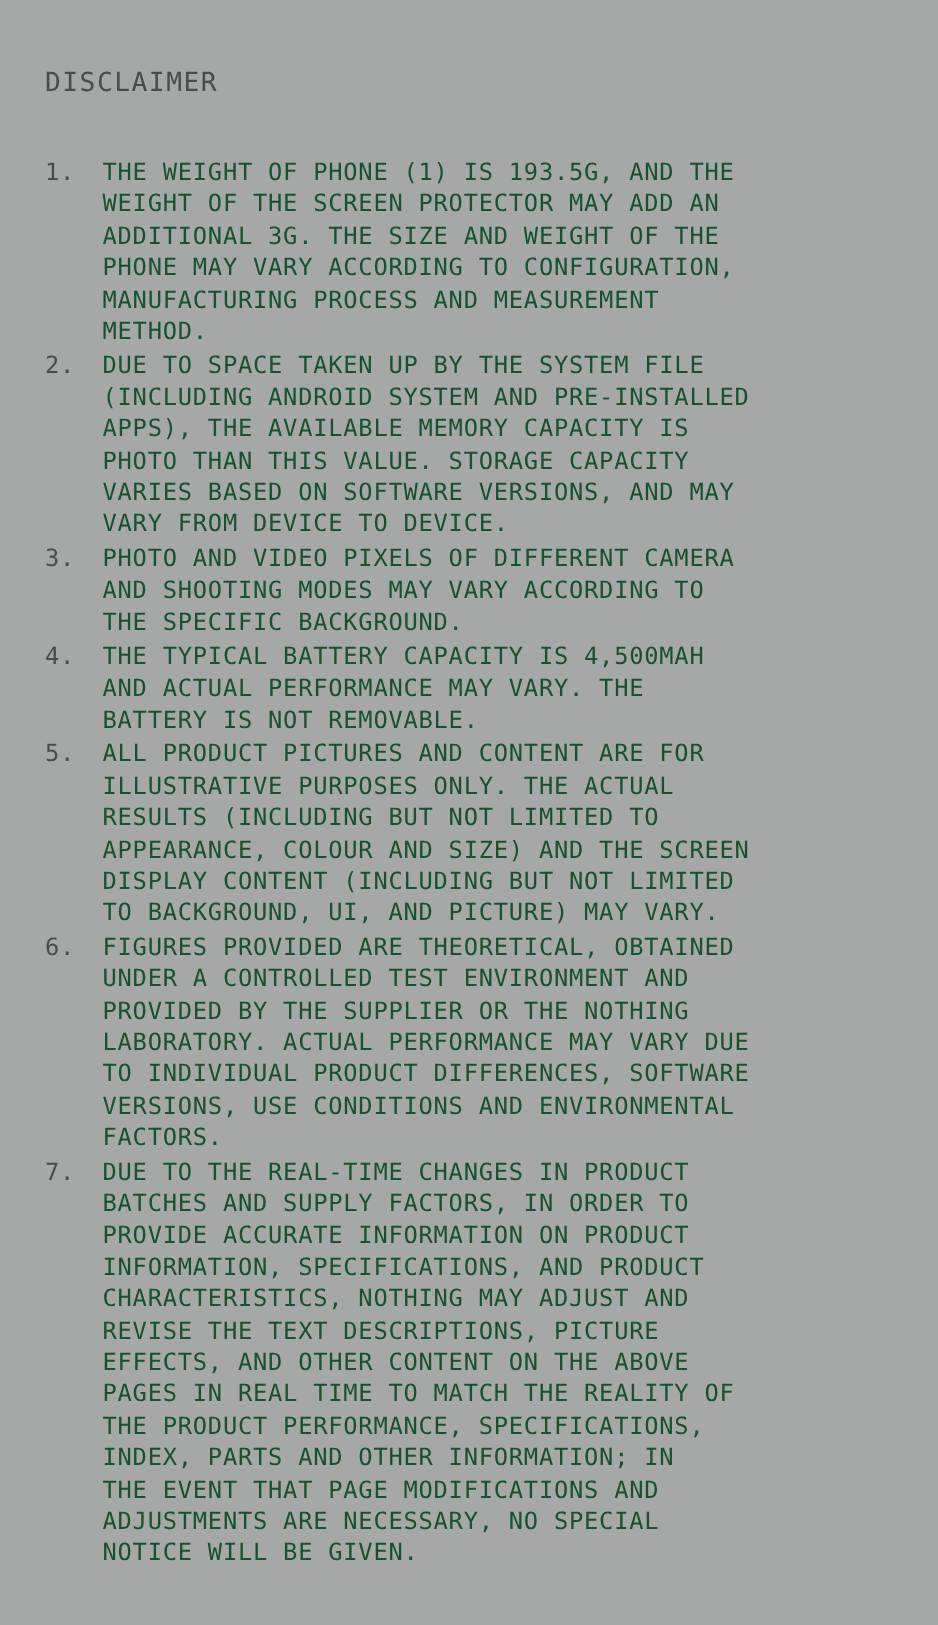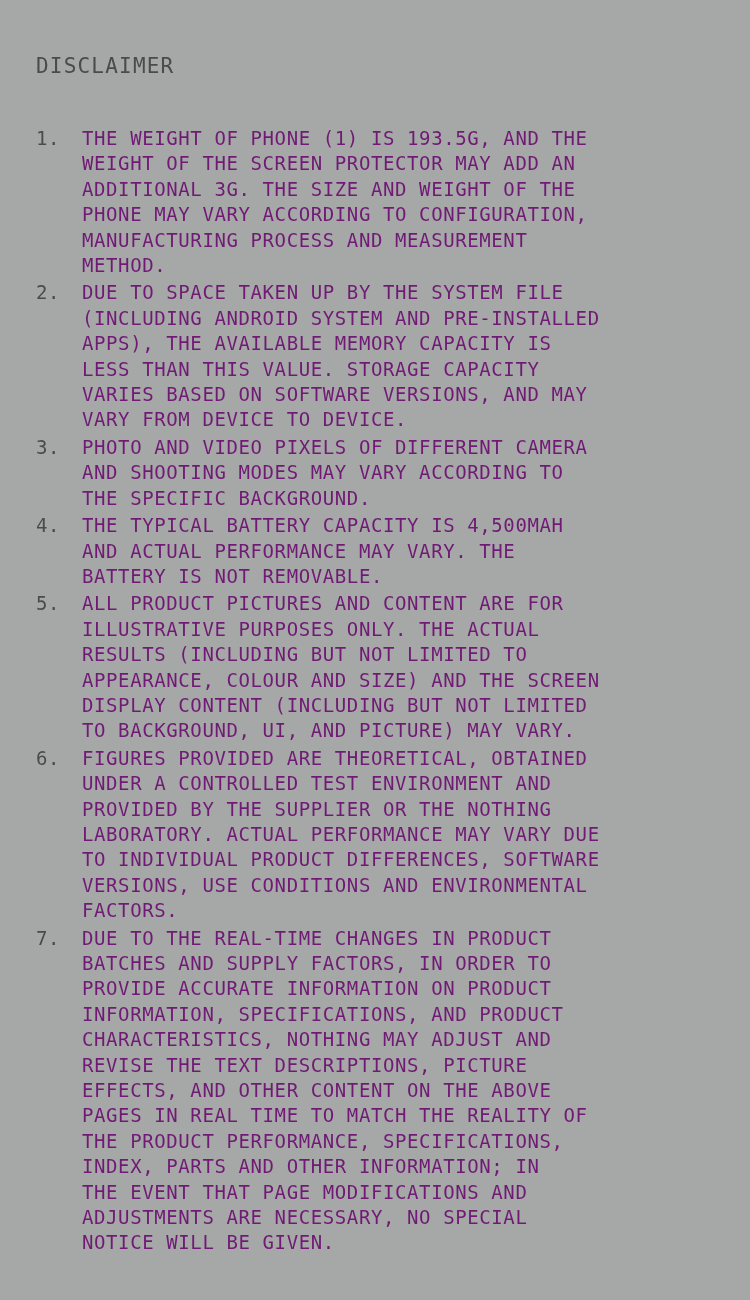--- a/index.html
+++ b/index.html
@@ -52,21 +52,21 @@
     line-height: 25.4px;
     letter-spacing: 0.6px;
     color: #4a4c4b;
     white-space: pre;
   }
   .text {
     flex: 1 1 auto;
     font-size: 19px;
     line-height: 25.4px;
     letter-spacing: 0.6px;
-    color: #701a75;
+    color: #14532d;
     white-space: pre-wrap;
     word-break: normal;
   }
 </style>
 </head>
 <body>
 
 <div class="page">
 
   <div class="title">DISCLAIMER</div>
@@ -81,21 +81,21 @@
 PHONE MAY VARY ACCORDING TO CONFIGURATION,
 MANUFACTURING PROCESS AND MEASUREMENT
 METHOD.</span>
     </li>
 
     <li class="item">
       <span class="num">2.</span>
       <span class="text">DUE TO SPACE TAKEN UP BY THE SYSTEM FILE
 (INCLUDING ANDROID SYSTEM AND PRE-INSTALLED
 APPS), THE AVAILABLE MEMORY CAPACITY IS
-LESS THAN THIS VALUE. STORAGE CAPACITY
+PHOTO THAN THIS VALUE. STORAGE CAPACITY
 VARIES BASED ON SOFTWARE VERSIONS, AND MAY
 VARY FROM DEVICE TO DEVICE.</span>
     </li>
 
     <li class="item">
       <span class="num">3.</span>
       <span class="text">PHOTO AND VIDEO PIXELS OF DIFFERENT CAMERA
 AND SHOOTING MODES MAY VARY ACCORDING TO
 THE SPECIFIC BACKGROUND.</span>
     </li>

